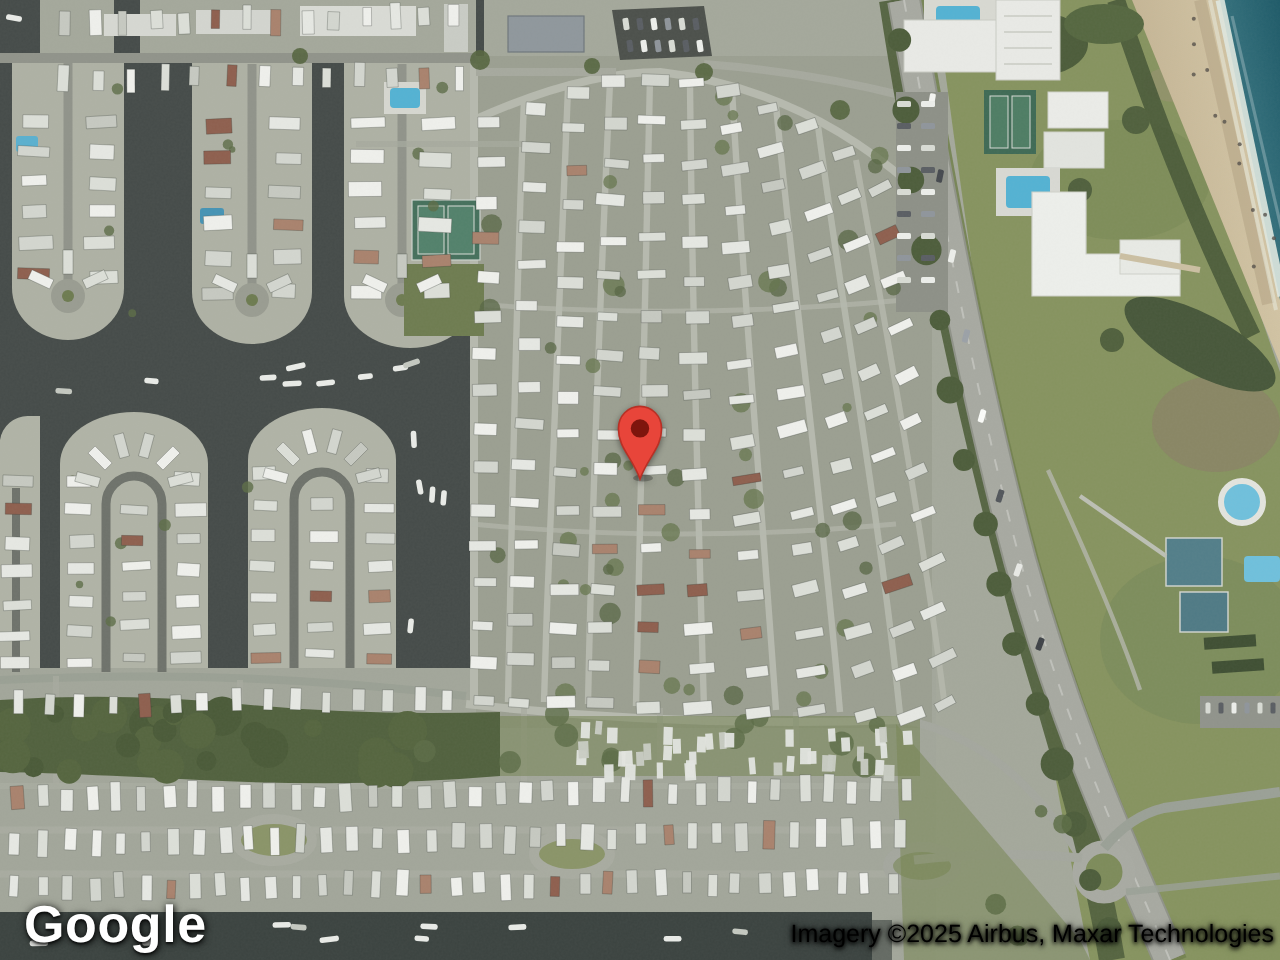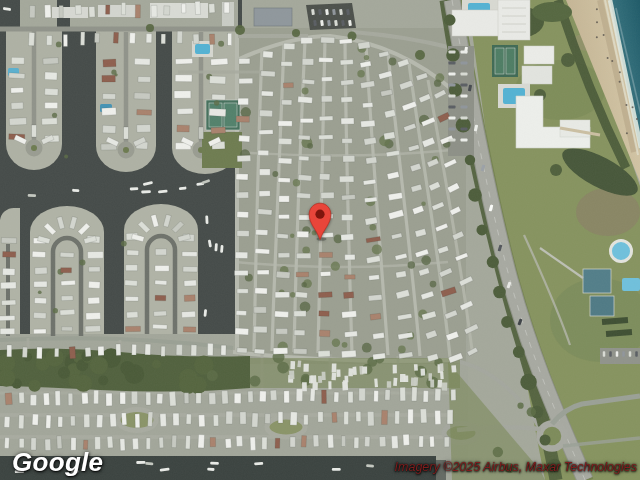--- a/index.html
+++ b/index.html
@@ -1,24 +1,24 @@
 <!DOCTYPE html>
 <html><head>
 <meta charset="utf-8">
 <style>
   html,body{margin:0;padding:0;background:#222;}
   .stage{position:relative;width:640px;height:480px;overflow:hidden;
-         font-family:"Liberation Sans",sans-serif;background:#a4a89b;font-style:italic;}
+         font-family:"Liberation Sans",sans-serif;background:#a4a89b;}
   .stage svg.art{position:absolute;left:0;top:0;}
   .pin{position:absolute;width:28px;height:40px;
        filter:drop-shadow(0 1px 1.5px rgba(0,0,0,.45));}
   .logo{position:absolute;left:12px;bottom:2px;font-size:26px;font-weight:700;
         letter-spacing:.3px;color:#fff;
         text-shadow:0 1px 1px rgba(0,0,0,.55),0 0 4px rgba(0,0,0,.55),1px 1px 3px rgba(0,0,0,.6);}
-  .attr{position:absolute;right:3px;bottom:6px;font-size:12.5px;color:#7f1d1d;
+  .attr{position:absolute;right:3px;bottom:6px;font-size:12.5px;color:#000000;
         text-shadow:0 0 2px rgba(0,0,0,.95),0 1px 2px rgba(0,0,0,.85),0 0 4px rgba(0,0,0,.6);}
 </style>
 </head>
 <body>
 
 <div class="stage">
 <svg class="art" width="640" height="480" viewBox="0 0 640 480">
   <defs>
     <linearGradient id="oceang" x1="1" y1="0" x2="0.1" y2="1">
       <stop offset="0" stop-color="#1e5a68"></stop>

